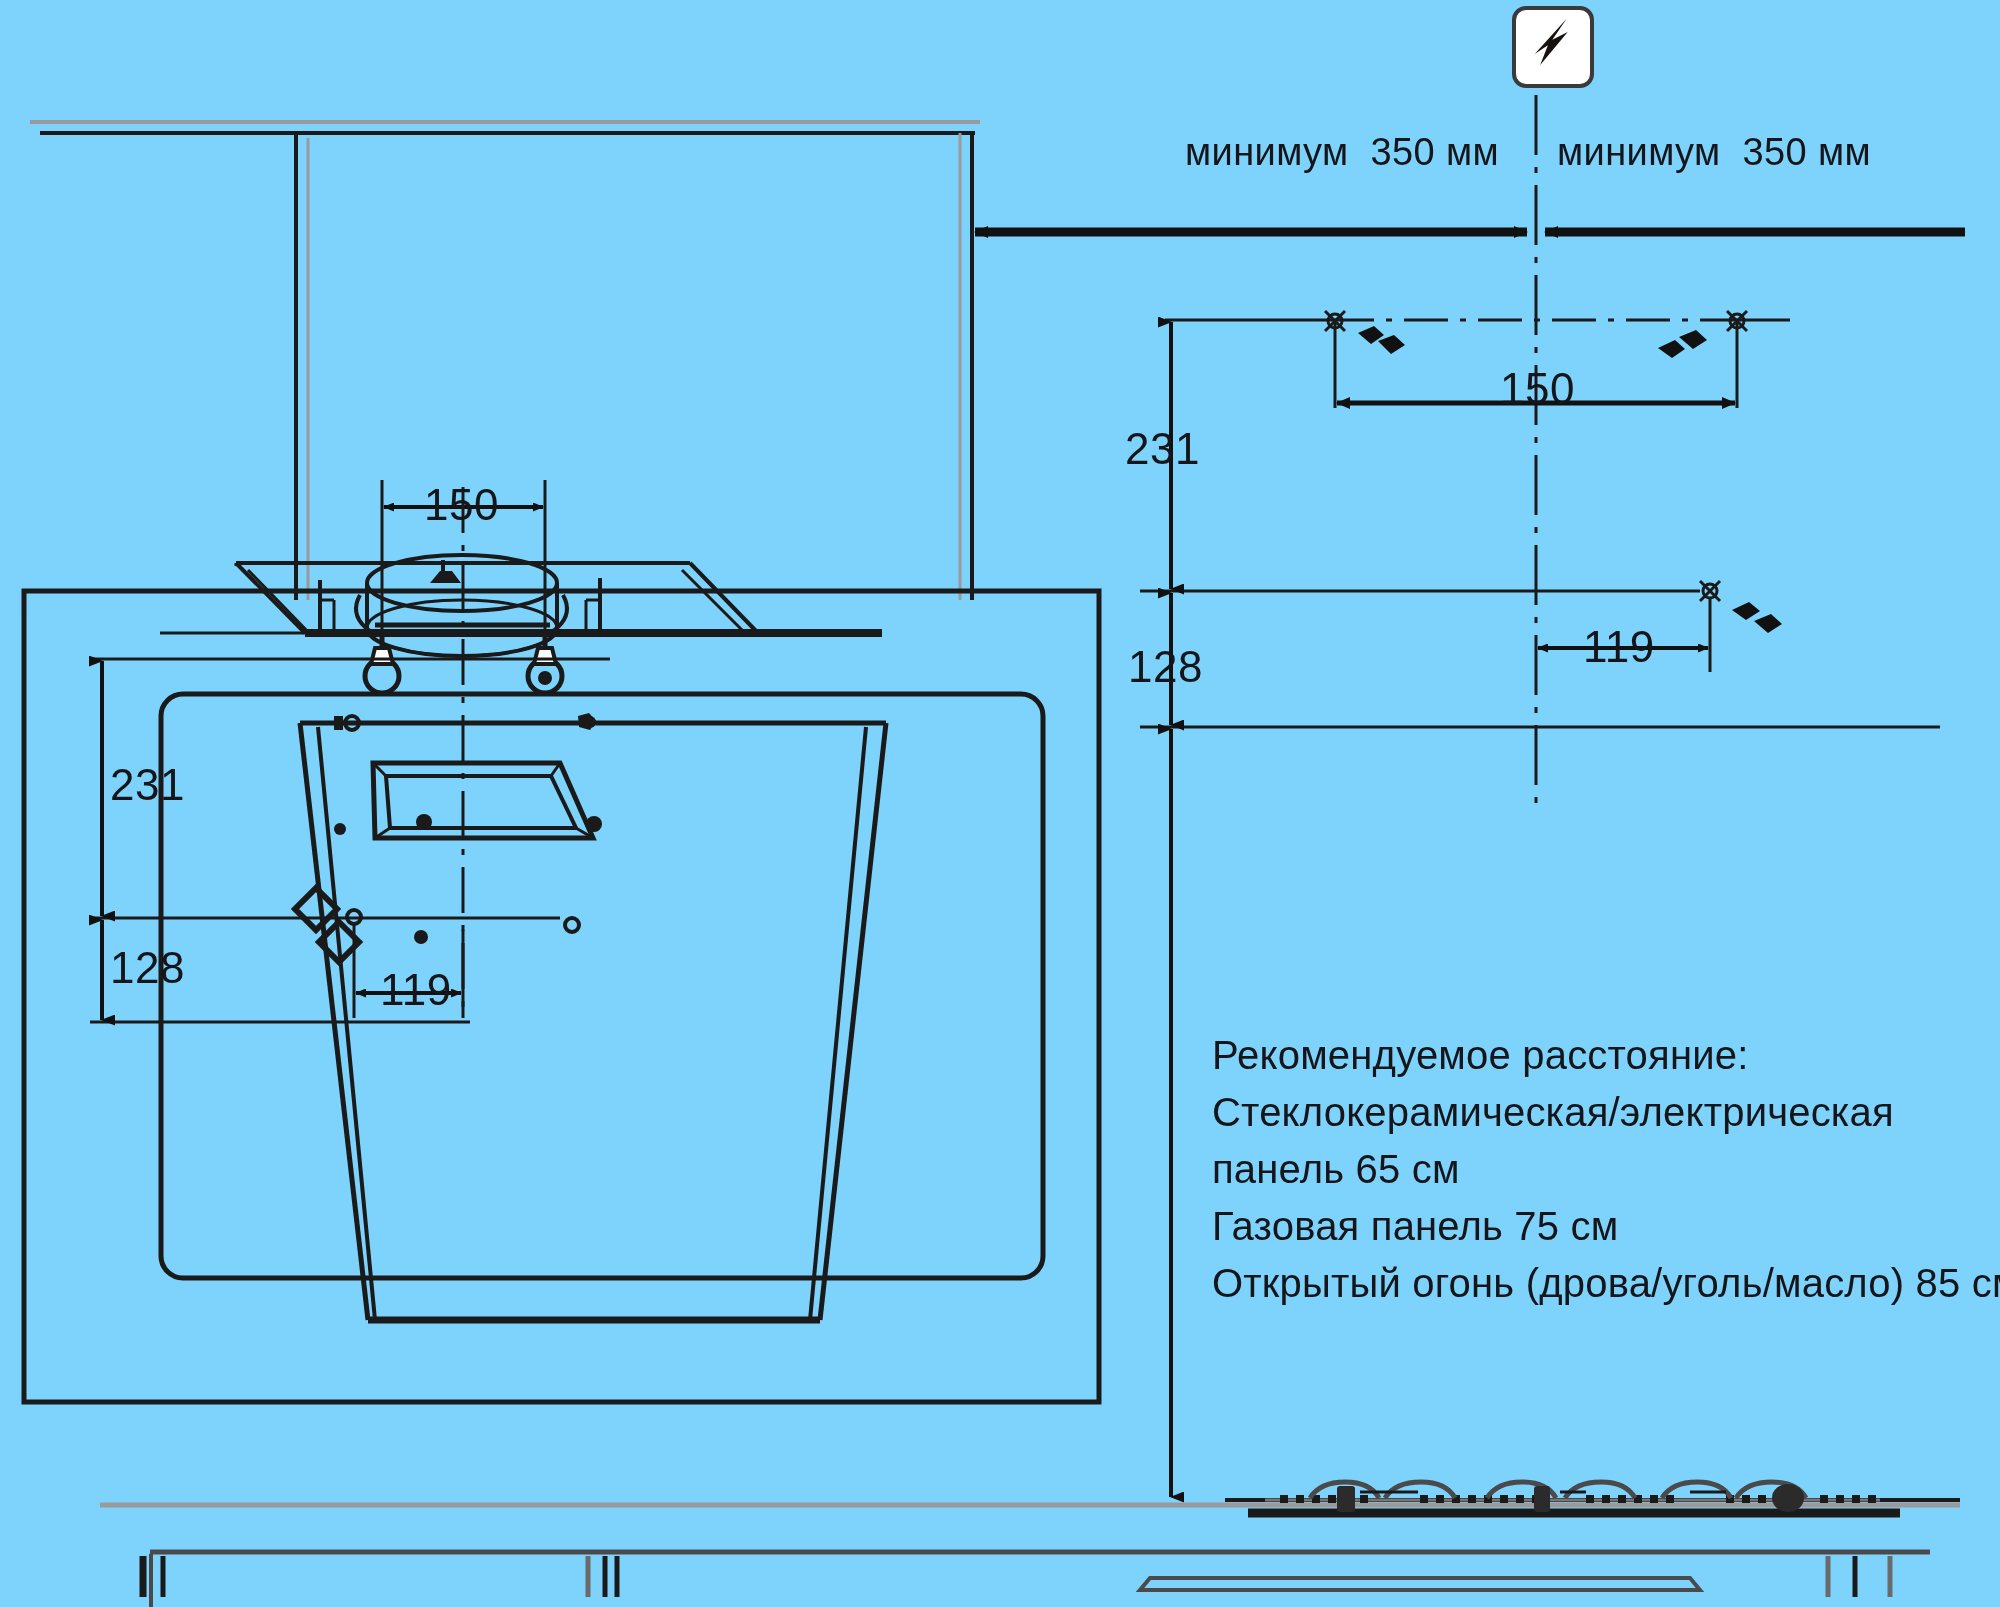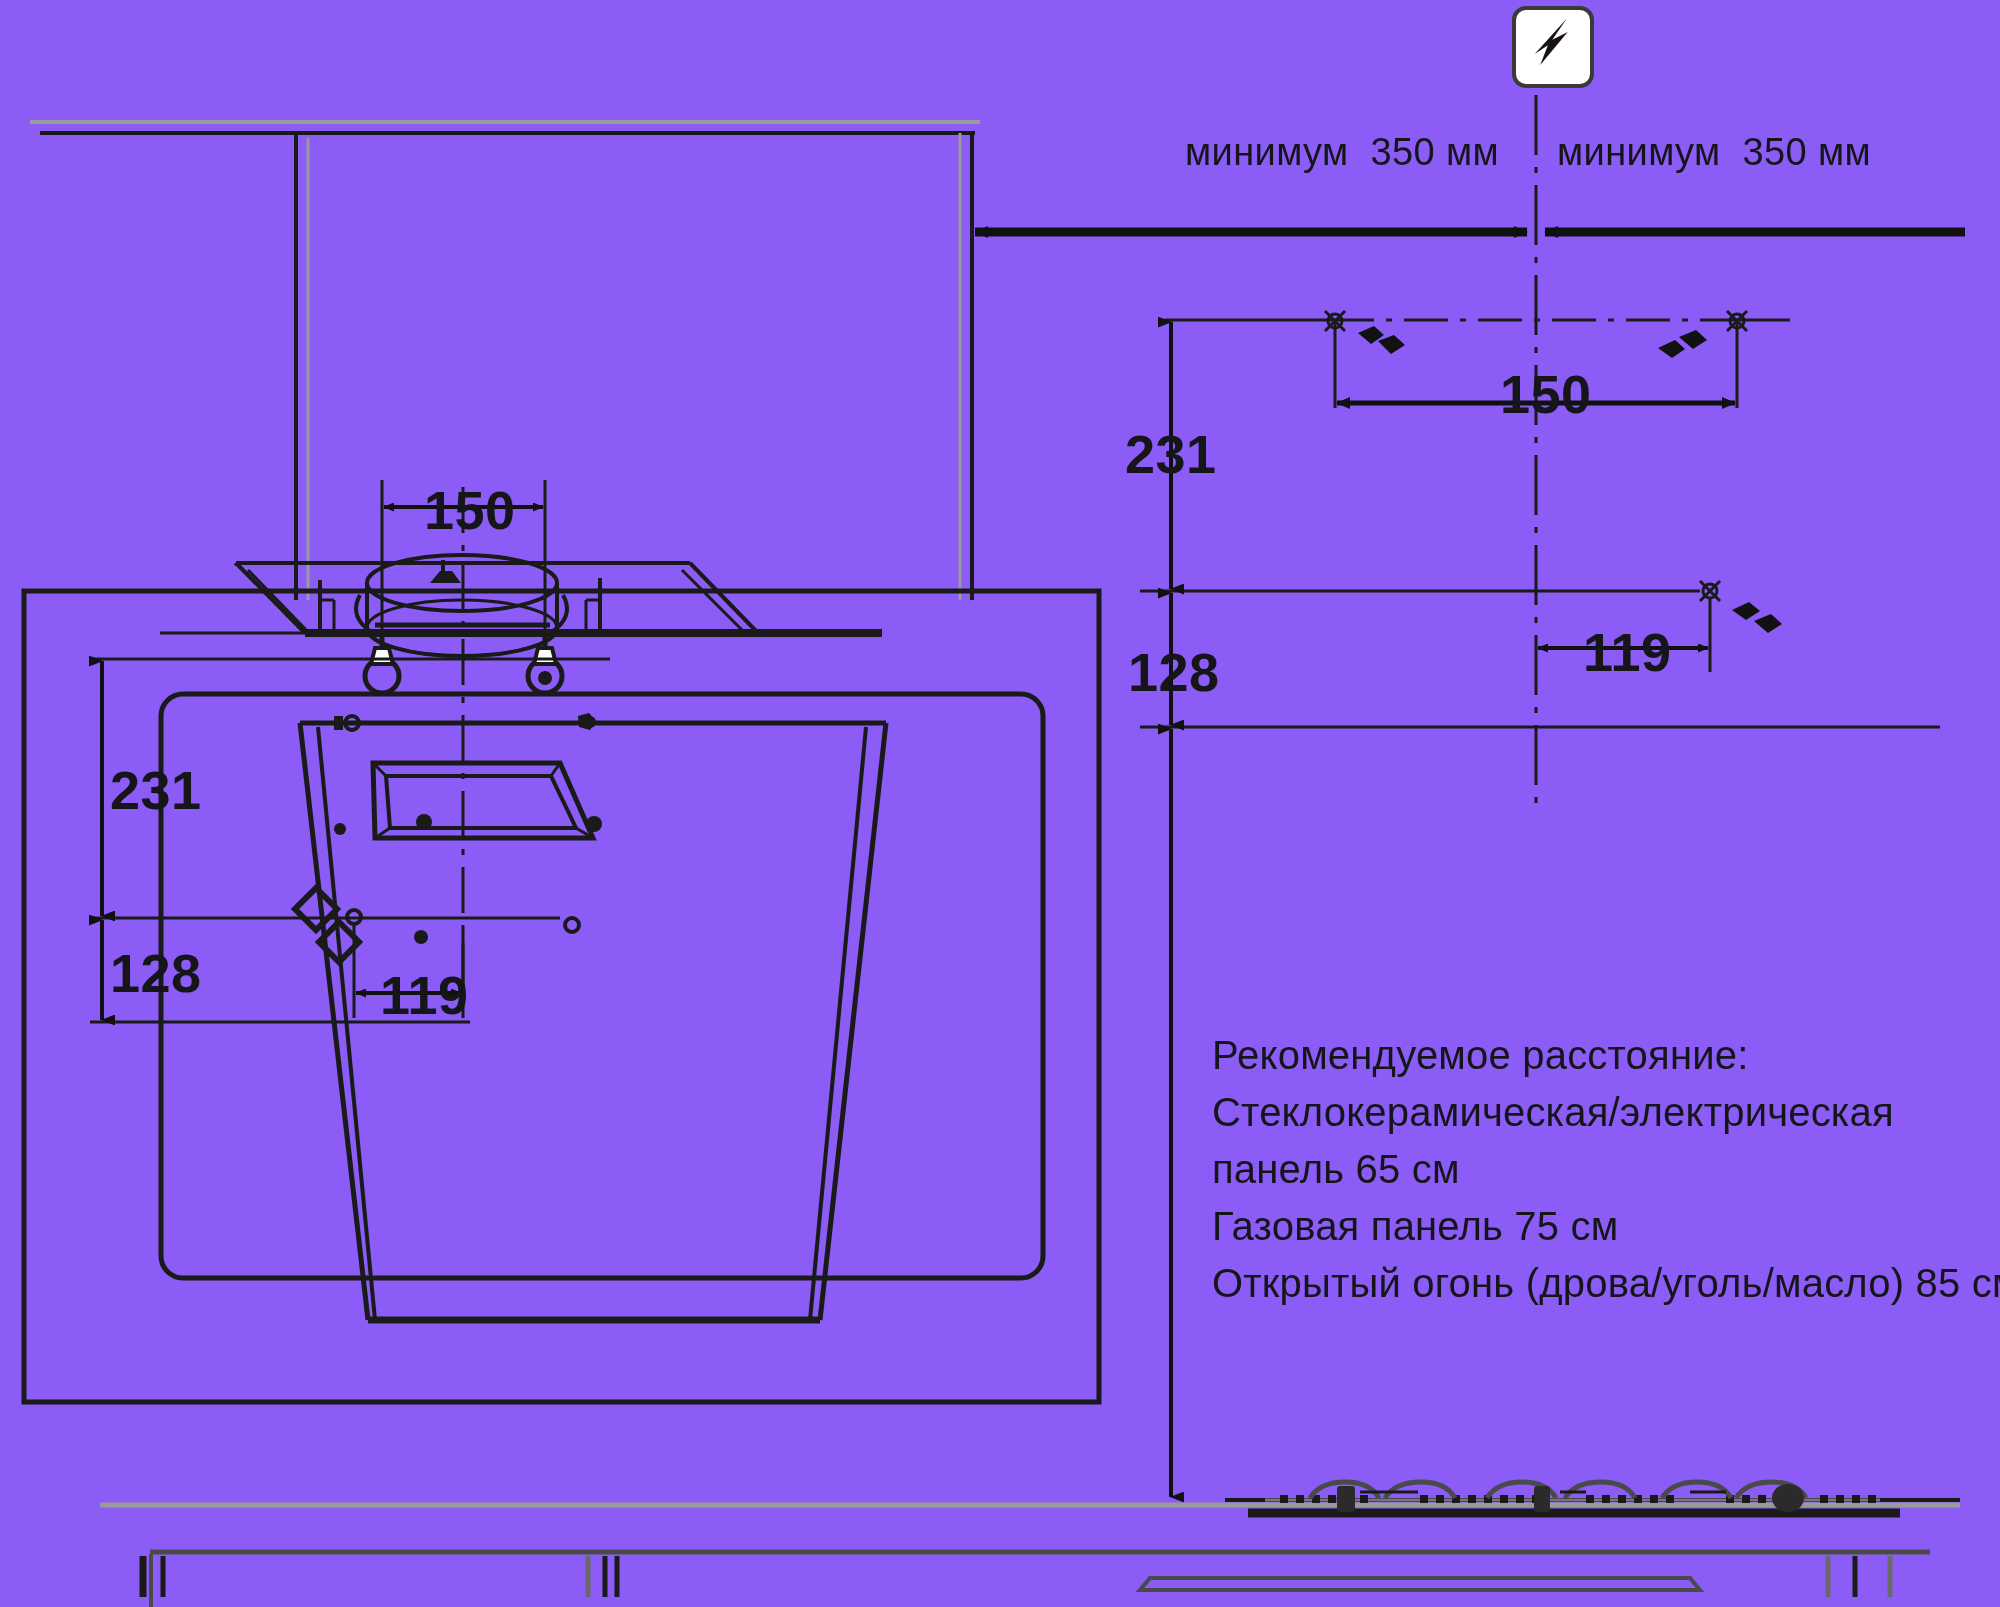--- a/index.html
+++ b/index.html
@@ -8,41 +8,40 @@
     background: #ffffff;
   }
   body {
     font-family: "Liberation Sans", sans-serif;
     color: #1a1a1a;
   }
   #page {
     position: relative;
     width: 2000px;
     height: 1607px;
-    background: #8b5cf6;
+    background: #7dd3fc;
     overflow: hidden;
   }
   svg.drawing {
     position: absolute;
     left: 0;
     top: 0;
     width: 2000px;
     height: 1607px;
   }
   .txt {
     position: absolute;
     white-space: pre;
     font-family: "Liberation Sans", sans-serif;
     color: #15151a;
     line-height: 1.0;
   }
   .dim-label {
-    font-size: 54px;
+    font-size: 44px;
     letter-spacing: 0.5px;
-    font-weight: bold;
   }
   .note-line {
     font-size: 40px;
     letter-spacing: 0.2px;
   }
   .minlabel {
     font-size: 38px;
     letter-spacing: 0.4px;
   }
 </style>

